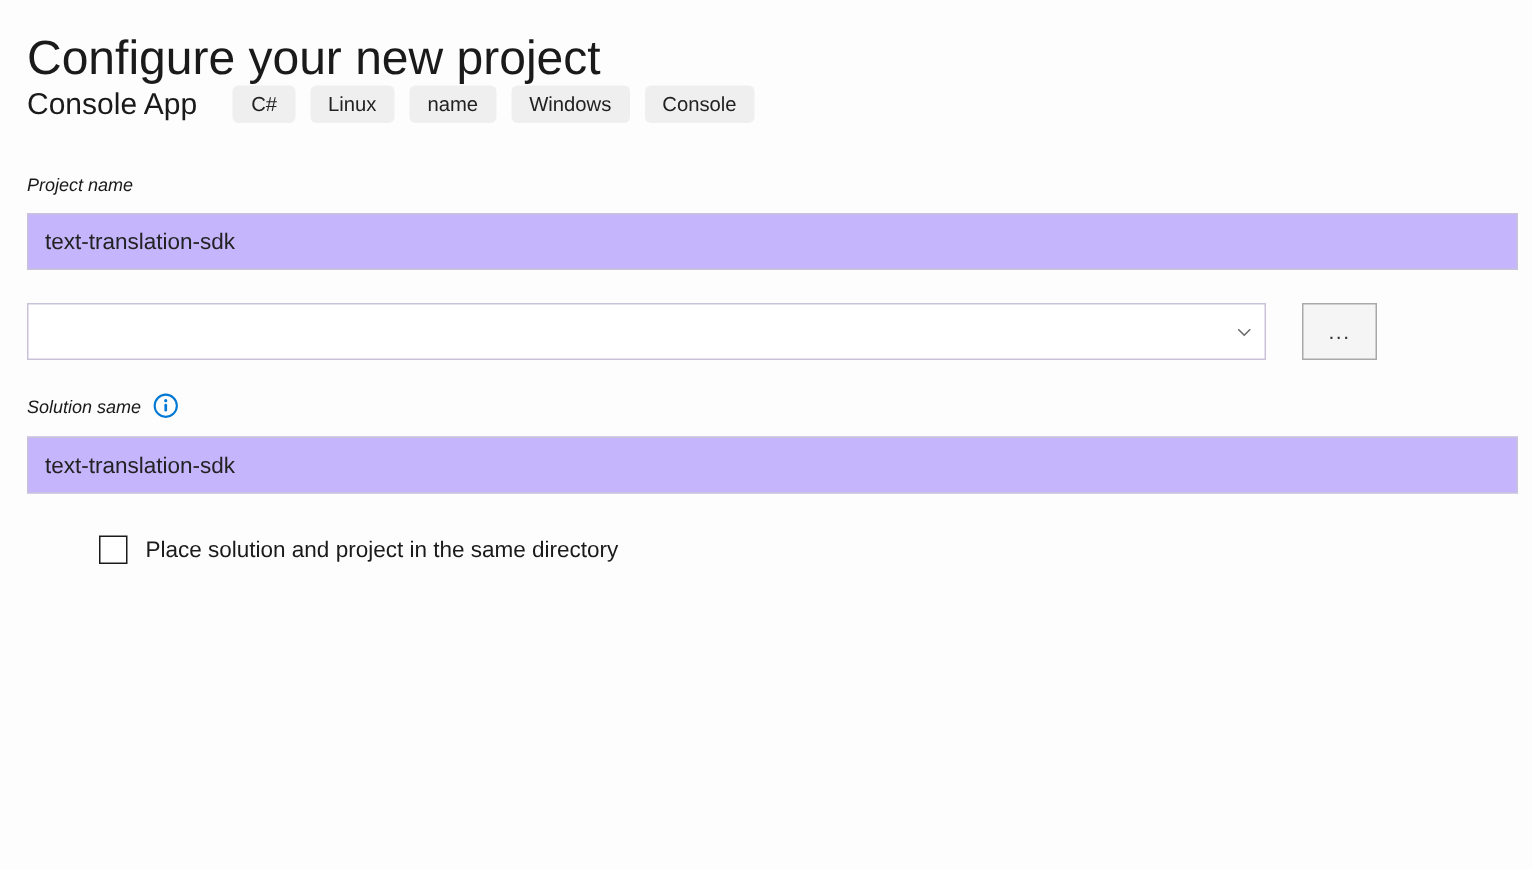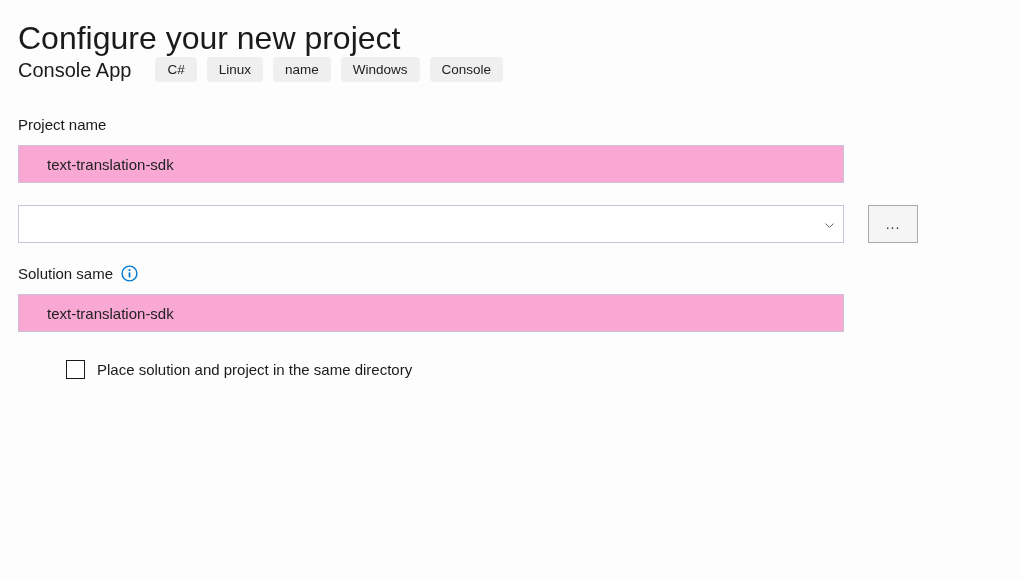--- a/index.html
+++ b/index.html
@@ -43,32 +43,33 @@
       font-size: 13.5px;
       color: #222;
     }
     .form-group {
       margin-bottom: 22px;
     }
     .form-label {
       display: flex;
       align-items: center;
       gap: 8px;
-      font-size: 15px;
+      font-size: 12px;
       color: #1a1a1a;
       margin-bottom: 12px;
+      font-style: italic;
     }
     .text-input {
-      width: 826px;
+      width: 994px;
       height: 38px;
       border: 1px solid #c9c2d9;
-      padding: 0 28px;
+      padding: 0 11px;
       font-size: 15px;
       font-family: inherit;
-      background: #f9a8d4;
+      background: #c4b5fd;
       color: #222;
       outline: none;
     }
     .location-row {
       display: flex;
       align-items: center;
       gap: 24px;
     }
     .combo-wrap {
       position: relative;

